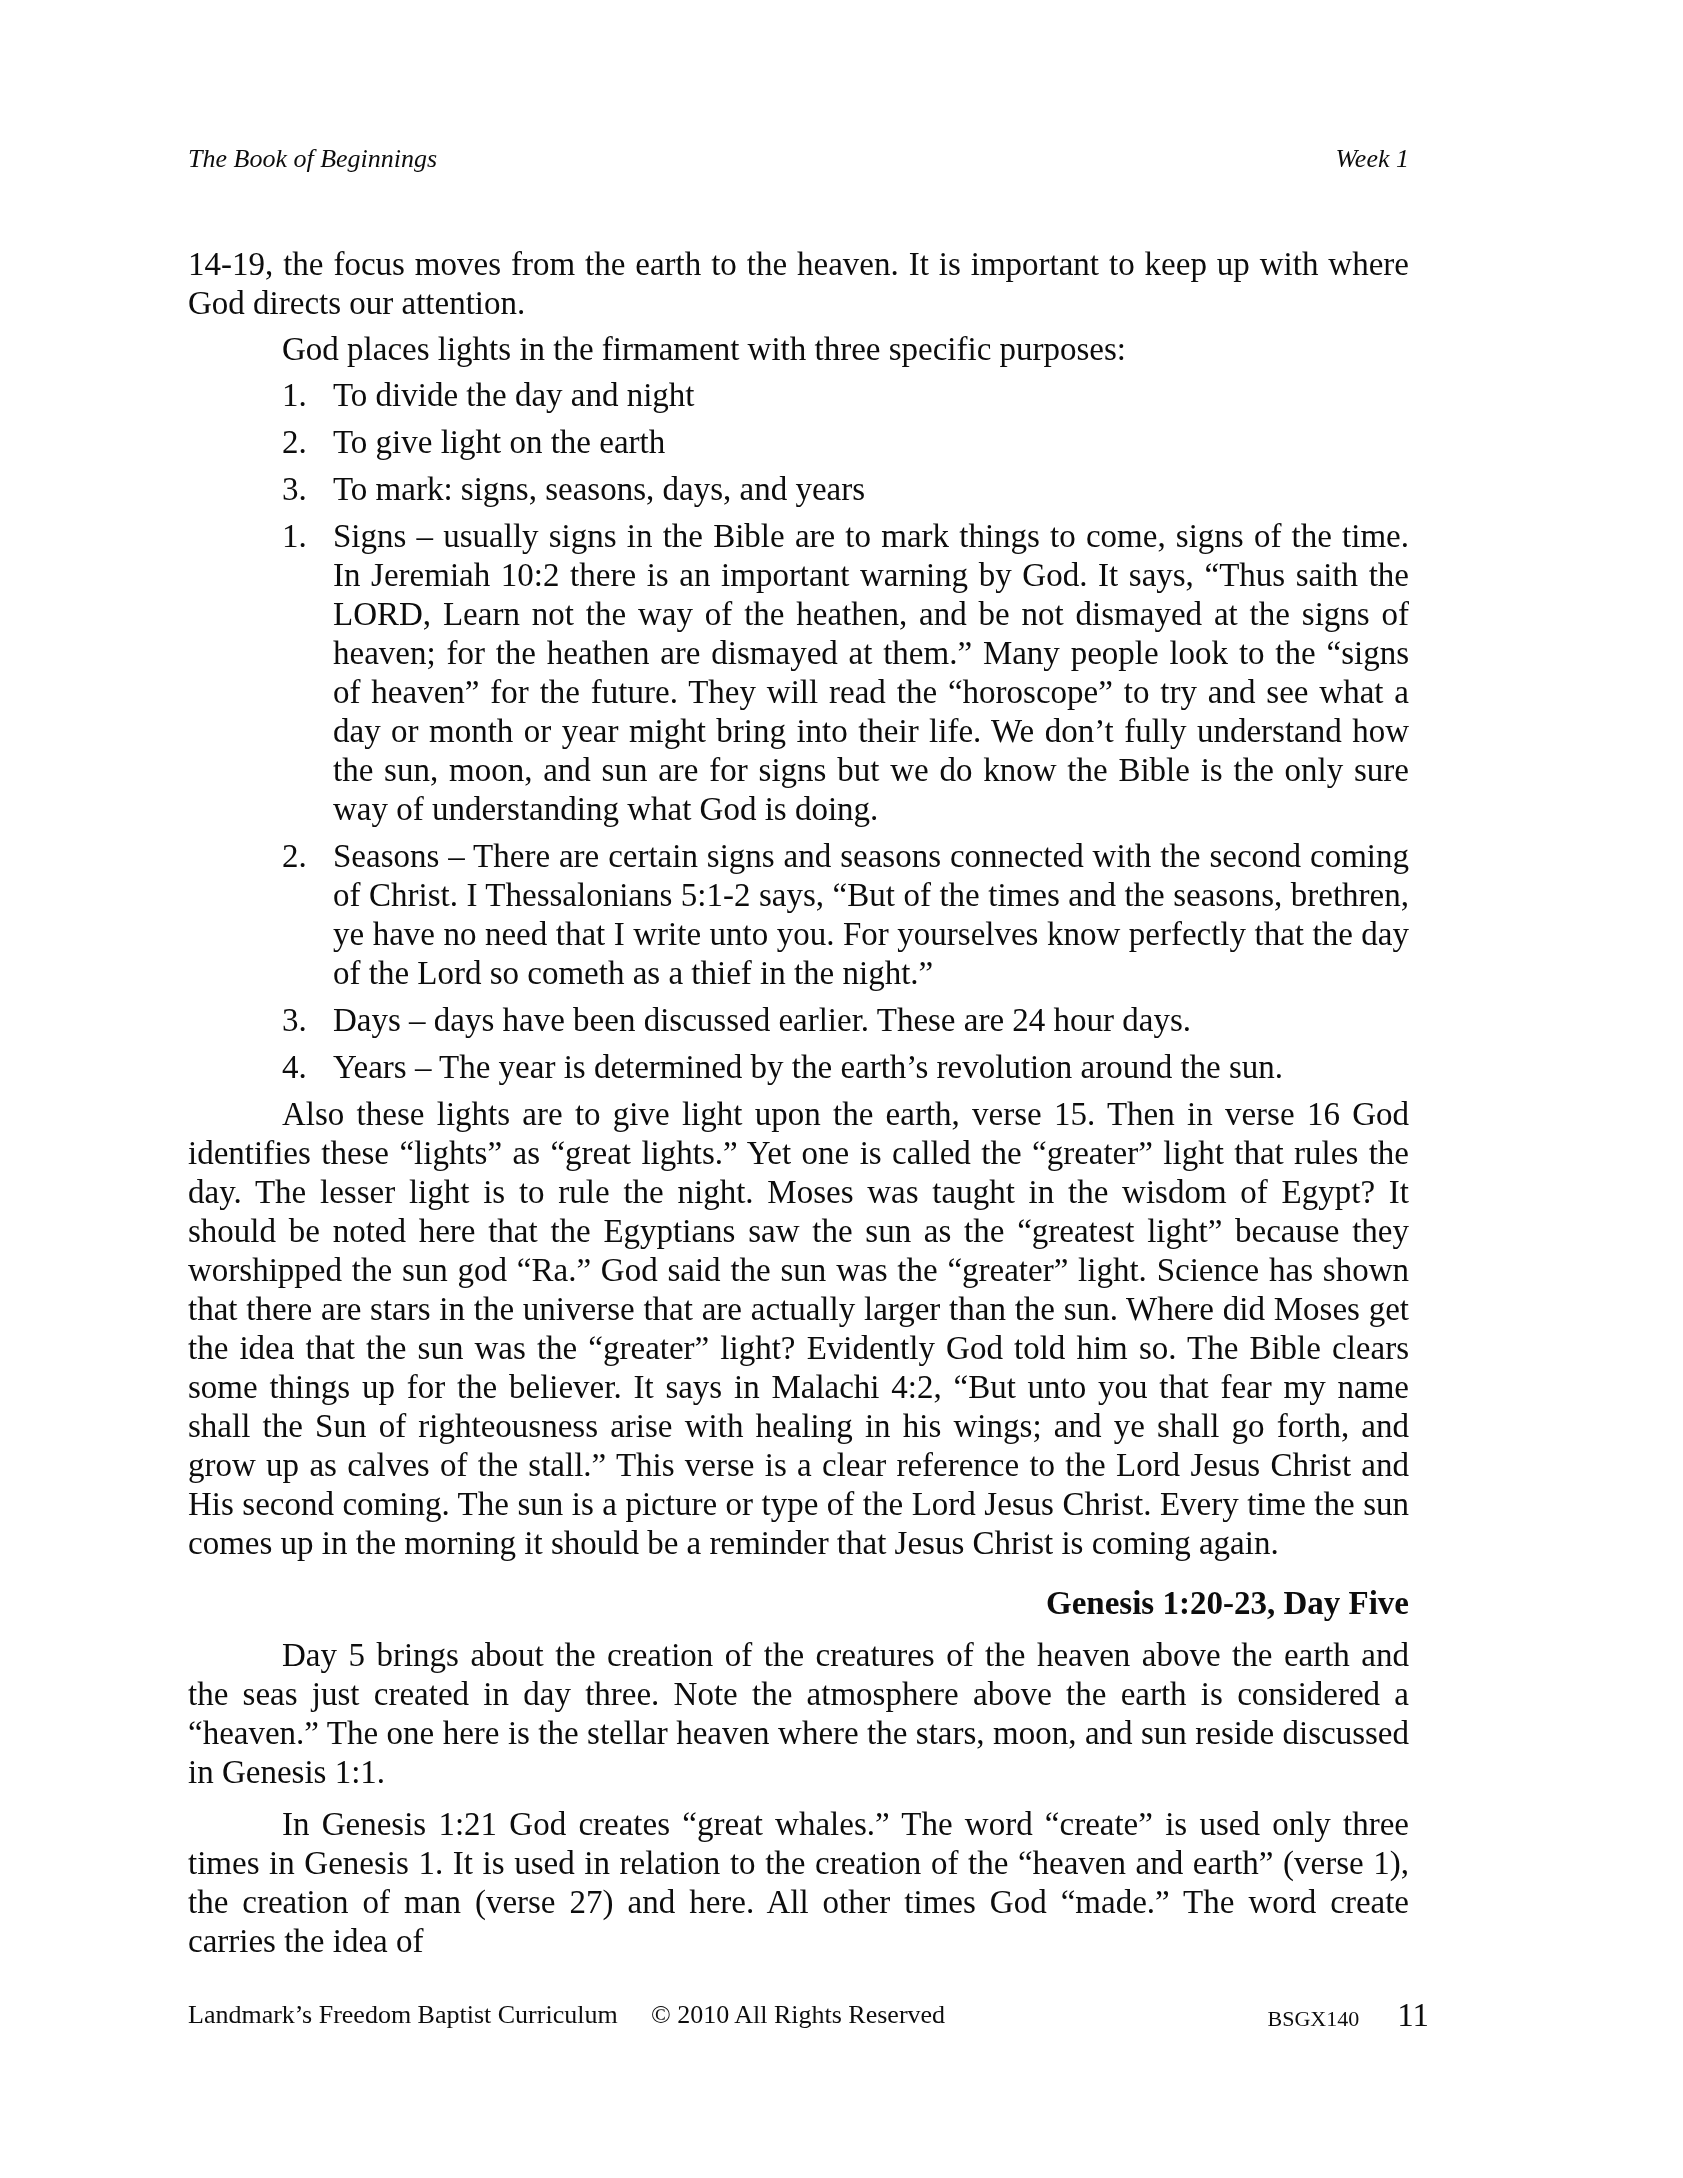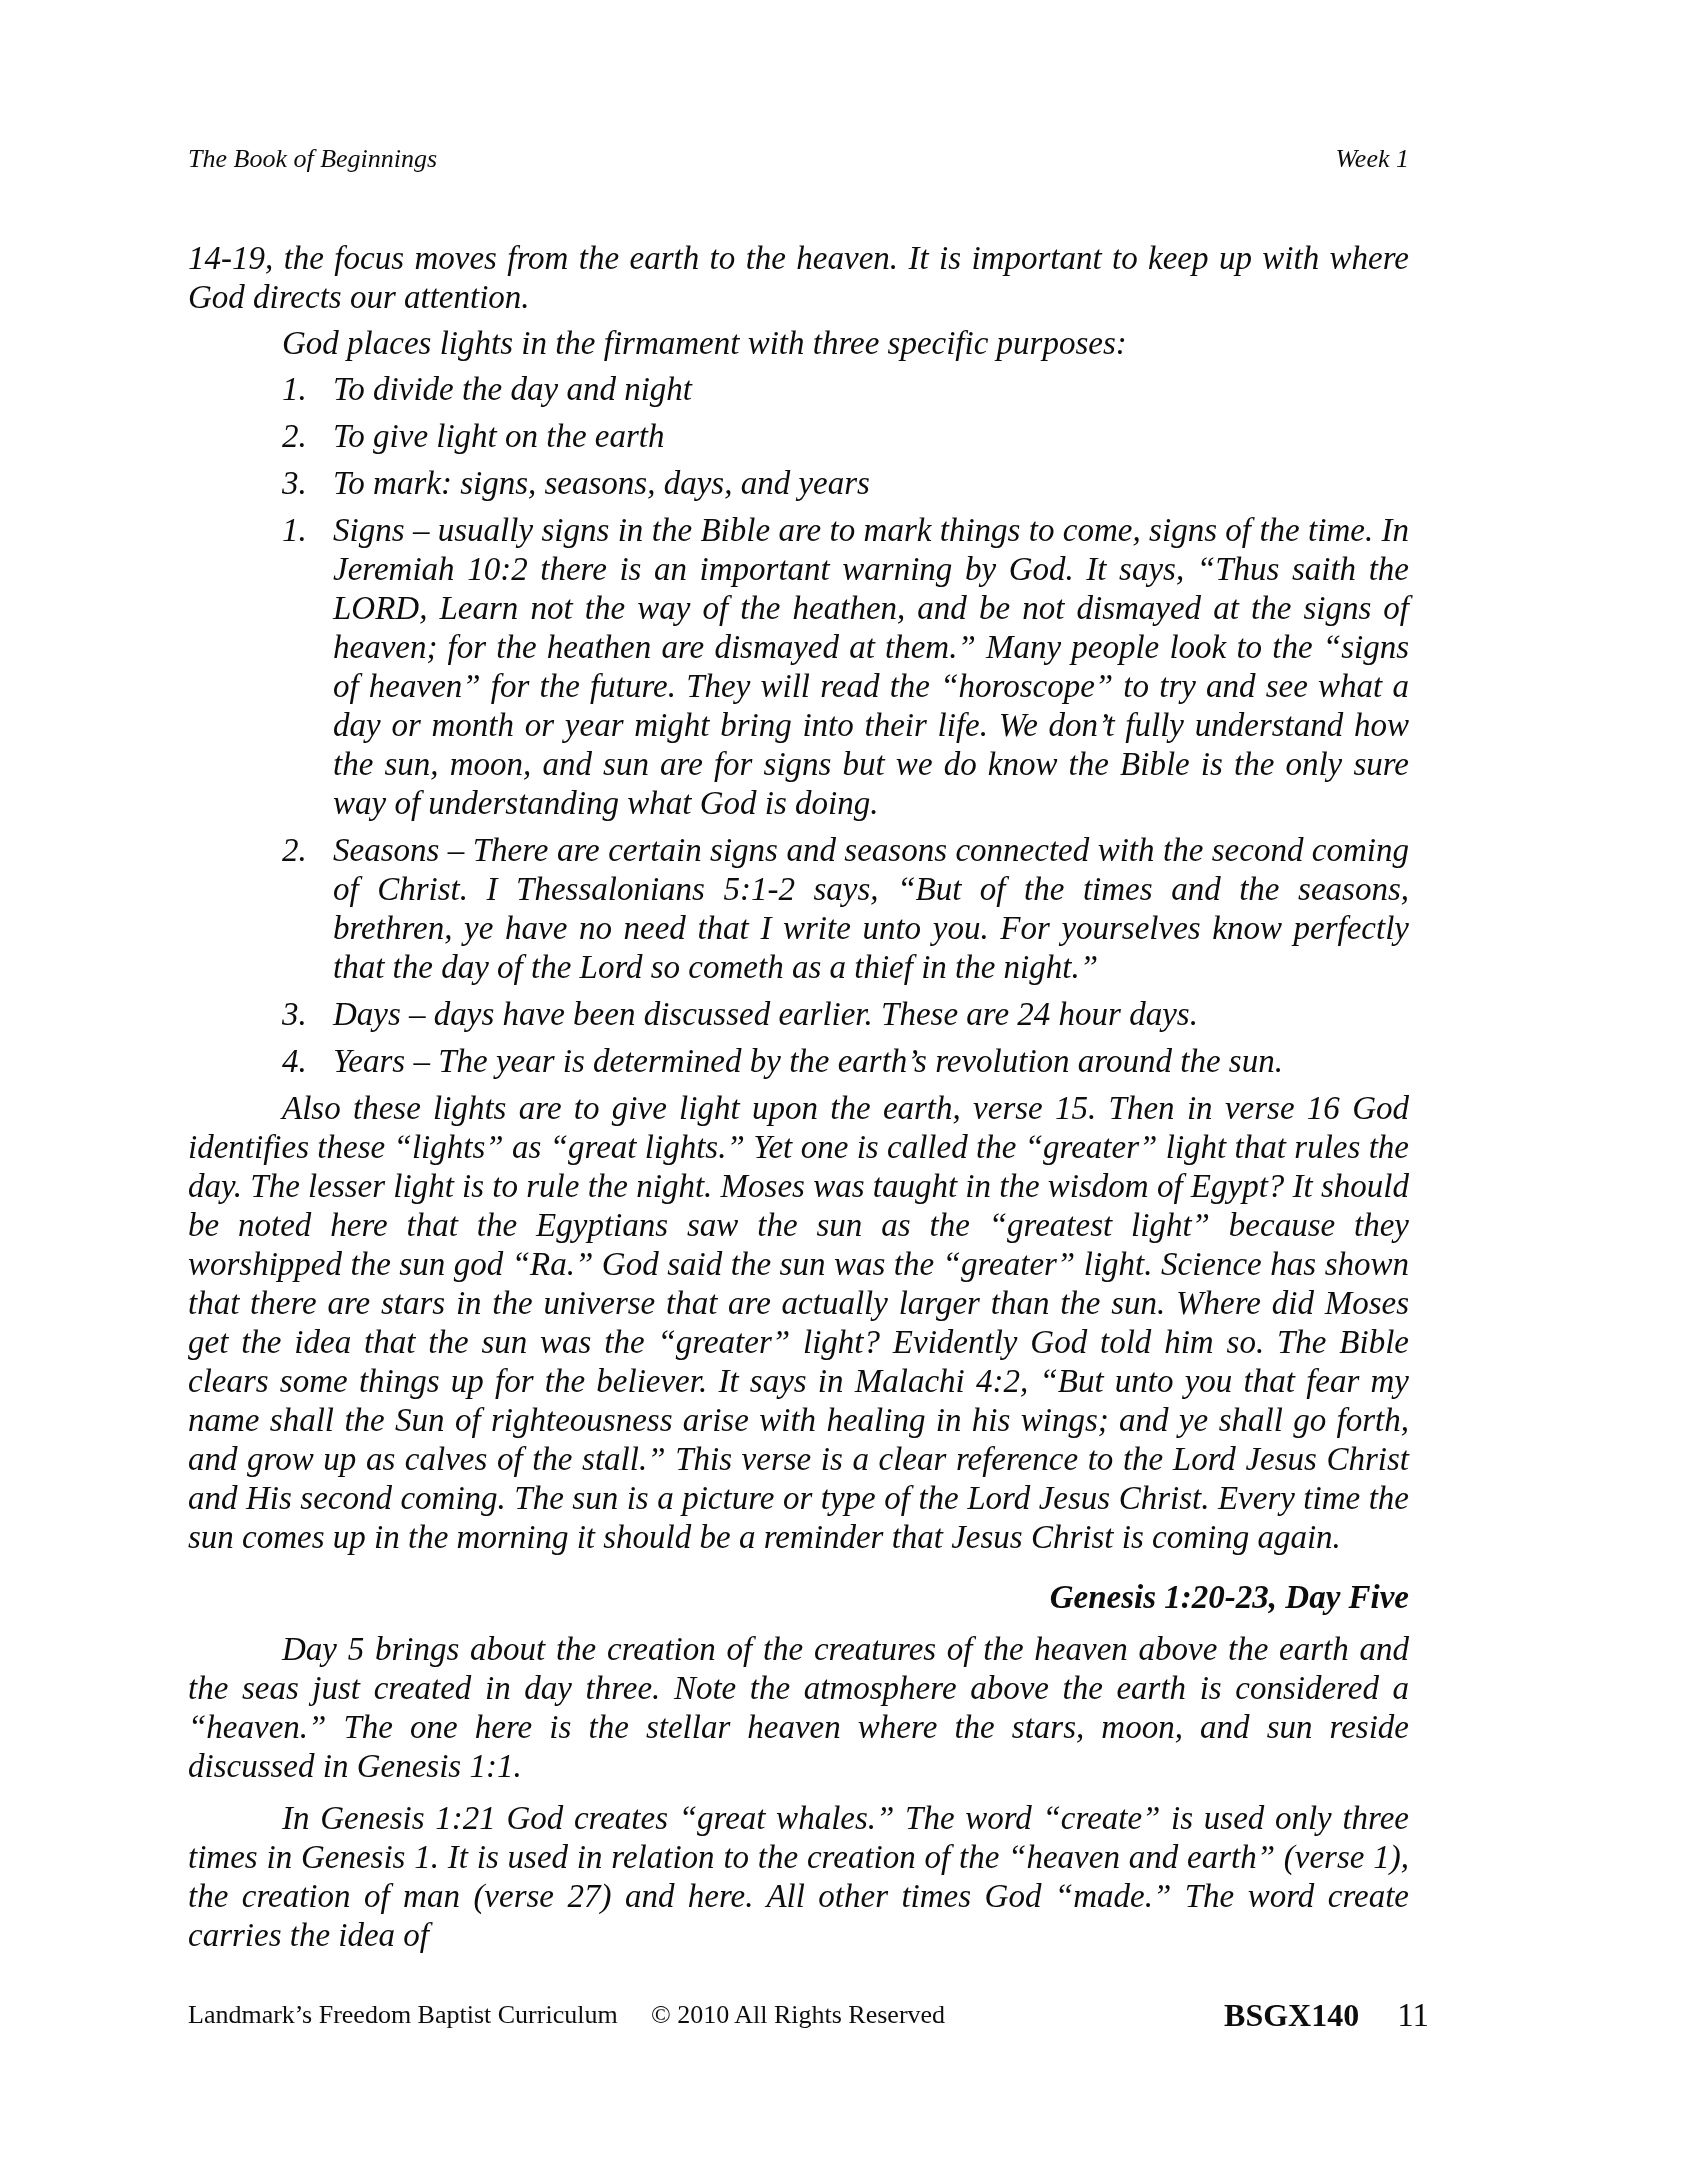--- a/index.html
+++ b/index.html
@@ -21,27 +21,26 @@
     left: 188px;
     width: 1221px;
     display: flex;
     justify-content: space-between;
     font-style: italic;
     font-size: 26px;
     line-height: 30px;
   }
   .page-main {
     position: absolute;
-    top: 239px;
+    top: 245px;
     left: 188px;
     width: 1221px;
     font-size: 33px;
     line-height: 39px;
     text-align: justify;
-    font-style: italic;
   }
   .page-main p {
     margin: 0 0 7px 0;
   }
   p.indent {
     text-indent: 94px;
   }
   .li {
     display: flex;
     margin: 0 0 8px 0;
@@ -87,22 +86,21 @@
     transform: translateX(-50%);
   }
   .footer-right {
     position: absolute;
     right: 0;
     top: 0;
     display: flex;
     align-items: baseline;
   }
   .footer-code {
-    font-size: 32px;
-    font-weight: bold;
+    font-size: 22px;
   }
   .footer-pagenum {
     font-size: 33px;
     margin-left: 38px;
   }
 </style>
 </head>
 <body>
 
 <header class="page-header">

